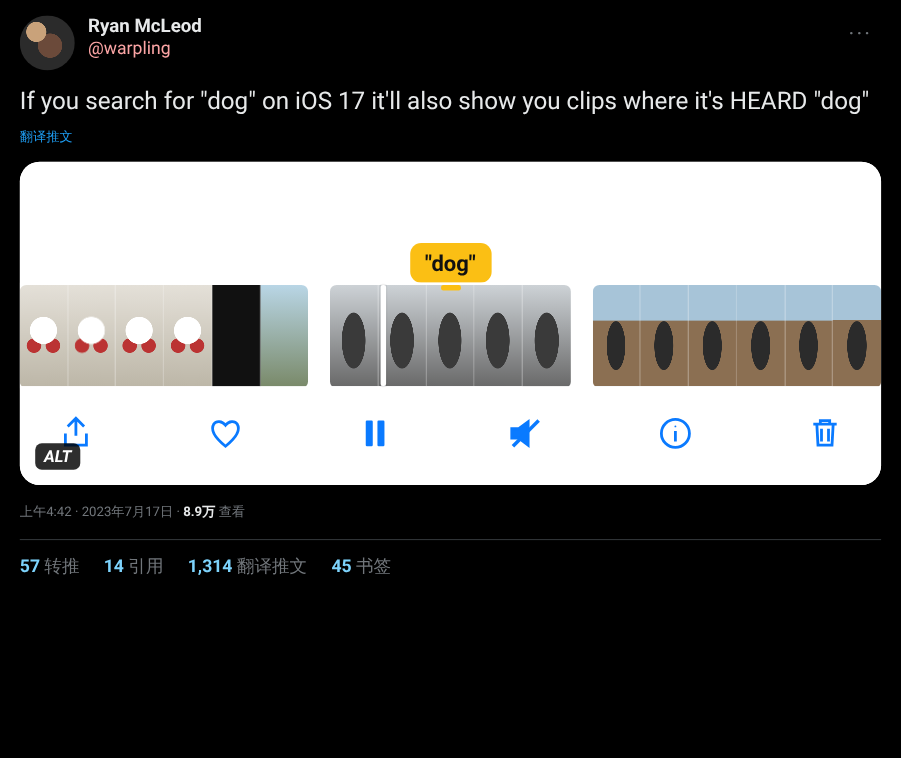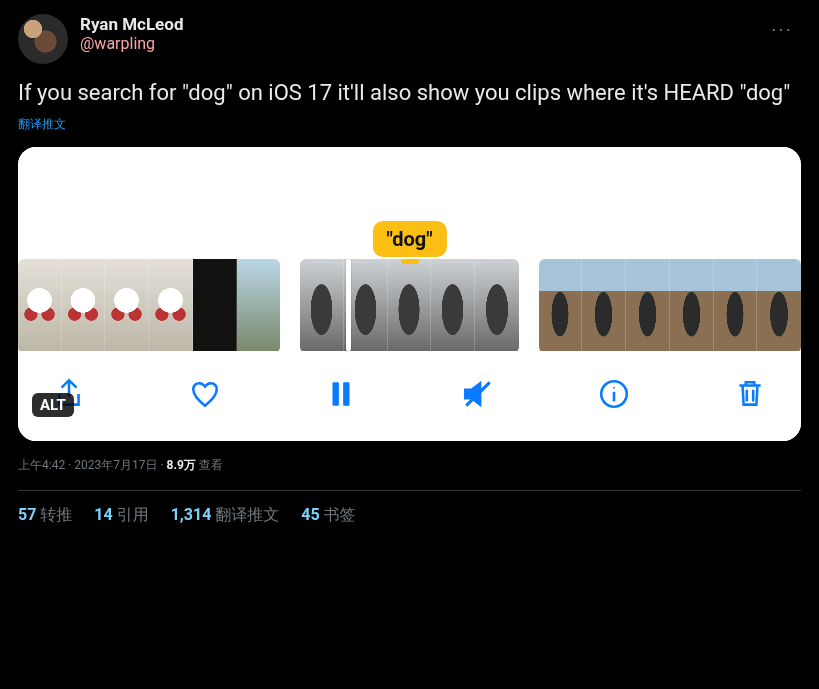--- a/index.html
+++ b/index.html
@@ -31,21 +31,21 @@
   .t-shaggy { background: linear-gradient(#cdd2d6, #6a6a6a); }
   .t-shaggy::after{content:"";display:block;width:100%;height:100%;background:radial-gradient(ellipse at 50% 55%, #3a3a3a 0 35%, transparent 36%);}
   .t-deck { background: linear-gradient(#a7c4d8 0 35%, #8b6f52 35% 100%); }
   .t-deck::after{content:"";display:block;width:100%;height:100%;background:radial-gradient(ellipse at 50% 60%, #2b2b2b 0 28%, transparent 29%);}
   .white-bar { position:absolute; left: 328px; top:2px; width:5px; height:92px; background:#fff; border-radius:2px; box-shadow:0 0 0 1px rgba(0,0,0,0.06);}
   .controls { display: flex; justify-content: space-between; align-items: center; padding: 24px 34px 30px 34px; background: #fff; }
   .ctl { width: 34px; height: 34px; color: #0a7aff; display:flex; align-items:center; justify-content:center; cursor:pointer; }
   .ctl svg { width: 34px; height: 34px; stroke: #0a7aff; fill: none; stroke-width: 2.4; }
   .ctl.pause svg rect { fill:#0a7aff; stroke:none; }
   .ctl.mute svg path, .ctl.mute svg line { stroke:#0a7aff; }
-  .alt-badge { position: absolute; left: 14px; bottom: 24px; background: rgba(0,0,0,0.82); color: #fff; font-size: 15px; font-weight: 700; padding: 3px 8px; border-radius: 6px; cursor:pointer; }
+  .alt-badge { position: absolute; left: 14px; bottom: 14px; background: rgba(0,0,0,0.82); color: #fff; font-size: 15px; font-weight: 700; padding: 3px 8px; border-radius: 6px; cursor:pointer;font-style:italic; }
   .meta { margin-top: 16px; color: #71767b; font-size: 12px; }
   .meta .strong { color: #e7e9ea; font-weight: 700; }
   .divider { height: 1px; background: #2f3336; margin: 16px 0 14px 0; }
   .stats { display: flex; gap: 22px; font-size: 16px; color: #71767b; }
   .stats .count { color: #7dd3fc; font-weight: 700; }
 </style>
 </head>
 <body>
 
 <div class="tweet">

